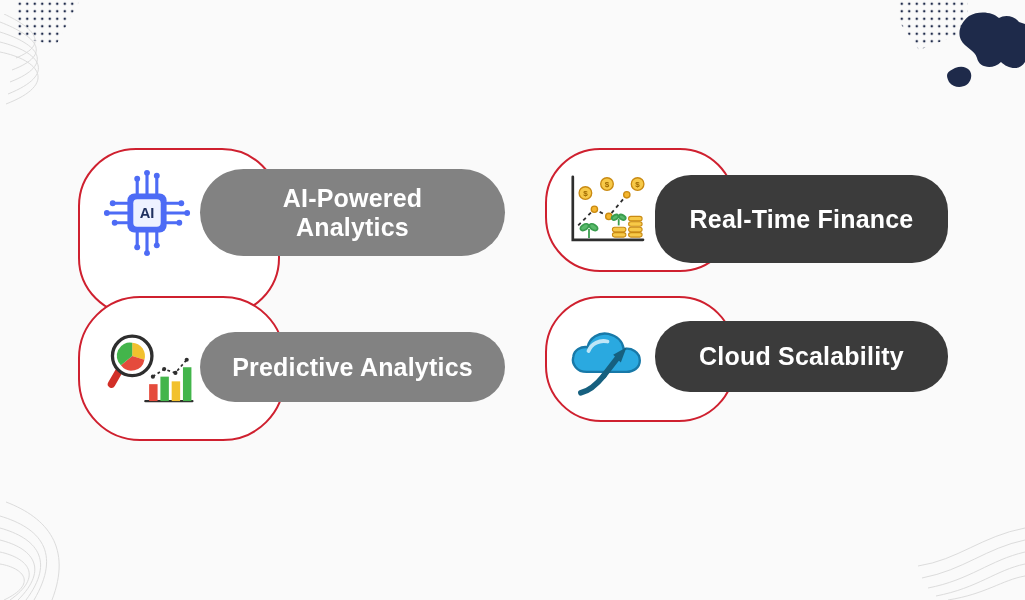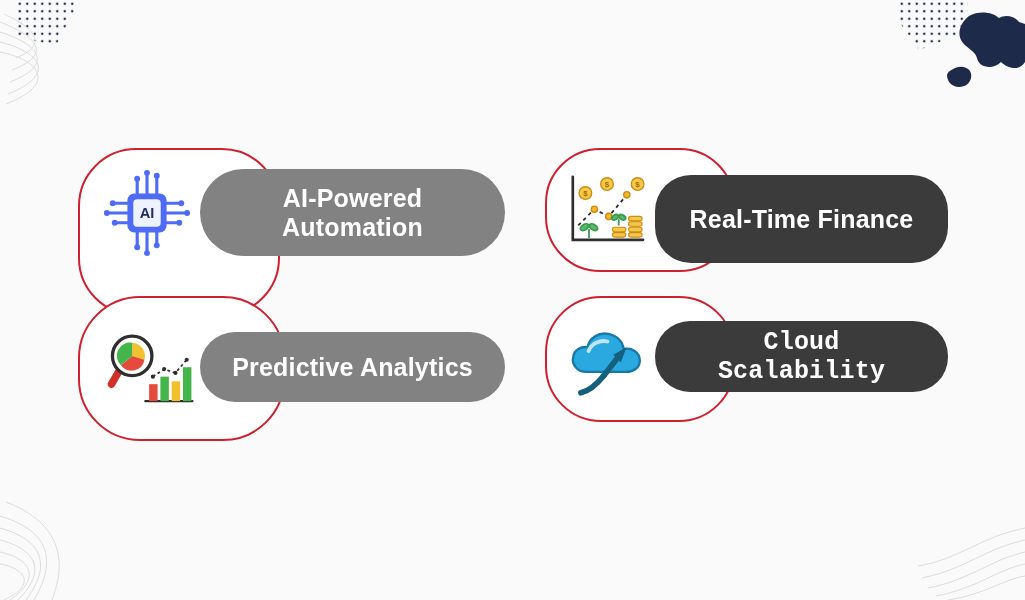--- a/index.html
+++ b/index.html
@@ -28,21 +28,21 @@
   .c2{left:545px;top:148px;width:403px;height:124px;}
   .c2 .redbox{width:190px;height:124px;border-radius:55px;}
   .c2 .icon{left:14px;top:16px;width:92px;height:90px;}
   .c2 .pill{left:110px;top:27px;width:293px;height:88px;border-radius:36px;}
   
   .c3{left:78px;top:296px;width:427px;height:145px;}
   .c3 .redbox{width:207px;height:145px;border-radius:62px;}
   .c3 .icon{left:24px;top:26px;width:94px;height:94px;}
   .c3 .pill{left:122px;top:36px;width:305px;height:70px;border-radius:35px;}
   
-  .c4{left:545px;top:296px;width:403px;height:126px;font-family:Liberation Mono, monospace;}
+  .c4{left:545px;top:296px;width:403px;height:126px;}
   .c4 .redbox{width:190px;height:126px;border-radius:56px;}
   .c4 .icon{left:13px;top:15px;width:95px;height:95px;}
   .c4 .pill{left:110px;top:25px;width:293px;height:71px;border-radius:35px;}
   
   .dots{
     position:absolute;
     background-image:radial-gradient(circle,#1e2a4a 1.4px,transparent 1.5px);
     background-size:7.5px 7.5px;z-index:0;
   }
   .dots-tl{left:16px;top:0;width:64px;height:46px;clip-path:polygon(0 0,100% 0,62% 100%,0 78%);}
@@ -119,21 +119,21 @@
           <circle cx="83" cy="38" r="3"></circle>
             <circle cx="89" cy="48" r="3"></circle>
             <circle cx="81" cy="58" r="3"></circle>
         </g>
         <rect x="28" y="28" width="40" height="40" rx="7" fill="#4d6bf5"></rect>
         <rect x="34" y="34" width="28" height="28" rx="4" fill="#eef2ff"></rect>
         <text x="48" y="53.5" text-anchor="middle" font-size="15" font-weight="bold" fill="#20315f">AI</text>
       </svg>
     </div>
     <div class="pill" style="background: rgb(130, 130, 130);">
-      <span>AI-Powered Automation</span>
+      <span>AI-Powered Analytics</span>
     </div>
   </div>
 
   <div class="feature c2">
     <div class="redbox">
       <svg class="icon" viewBox="0 0 100 100">
         <path d="M12 12 V82 H90" stroke="#2e2e2e" stroke-width="3" fill="none" stroke-linecap="round"></path>
         <path d="M18 66 L36 48 L52 56 L72 32" stroke="#2e2e2e" stroke-width="2" stroke-dasharray="4 4" fill="none"></path>
         <g fill="#f5b62e" stroke="#c98a12" stroke-width="1.5">
           <circle cx="36" cy="48" r="3.5"></circle>

